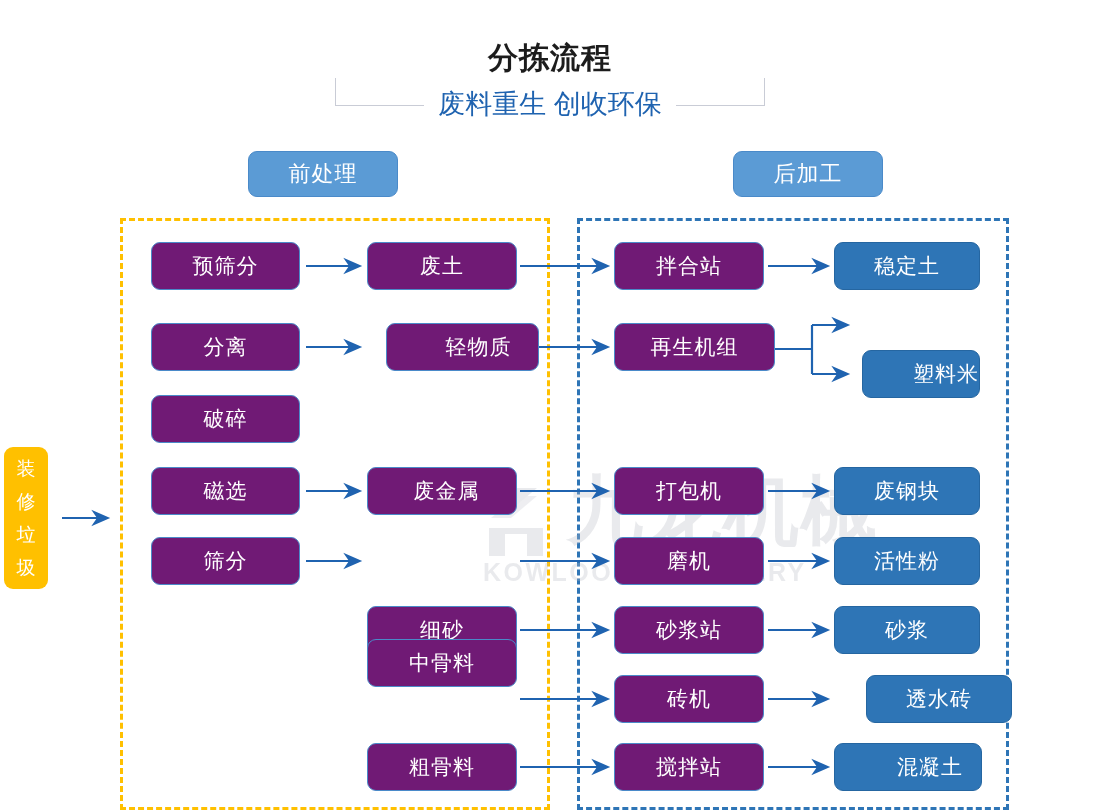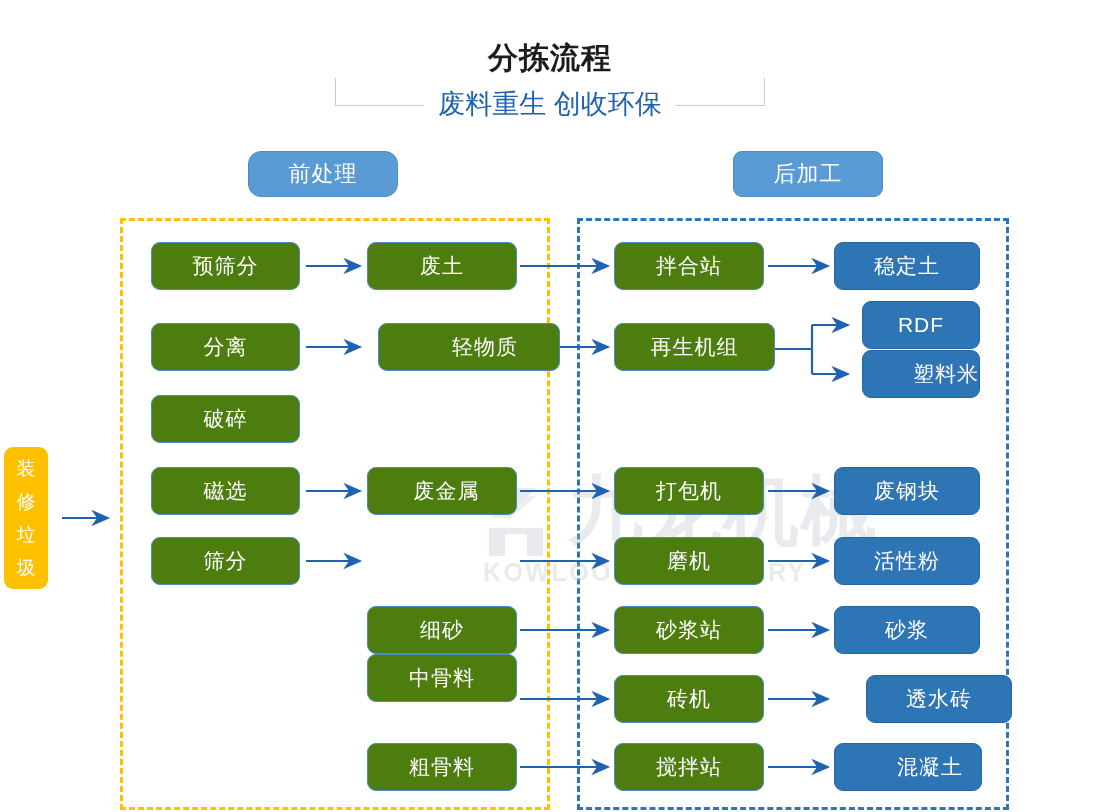--- a/index.html
+++ b/index.html
@@ -69,21 +69,21 @@
     border-radius: 9px;
     background: #5b9bd5;
     border: 1.5px solid #4a8ac9;
     color: #ffffff;
     font-size: 22px;
     display: flex;
     align-items: center;
     justify-content: center;
     letter-spacing: 1px;
   }
-  #pill-pre  { left: 248px; top: 151px; width: 150px; border-radius: 13px; }
+  #pill-pre  { left: 248px; top: 151px; width: 150px; }
   #pill-post { left: 733px; top: 151px; width: 150px; }
 
   
   .frame {
     position: absolute;
     background: transparent;
   }
   #frame-pre {
     left: 120px; top: 218px;
     width: 430px; height: 592px;
@@ -131,21 +131,21 @@
     border-radius: 9px;
     display: flex;
     align-items: center;
     justify-content: center;
     color: #ffffff;
     font-size: 21px;
     letter-spacing: 1px;
     z-index: 3;
     white-space: nowrap;
   }
-  .node.mid    { background: #4d7c0f; border: 1.5px solid #4a8ac9; }
+  .node.mid    { background: #701a75; border: 1.5px solid #4a8ac9; }
   .node.dark   { background: #2e75b6; border: 1.5px solid #2566a1; }
 
   
   #src-node {
     position: absolute;
     left: 4px; top: 447px;
     width: 44px; height: 142px;
     border-radius: 9px;
     background: #ffc000;
     color: #ffffff;
@@ -260,30 +260,30 @@
   <div class="node mid" style="left:151px;width:149px;top:395px;">
       <span>破碎</span>
     </div>
   <div class="node mid" style="left:151px;width:149px;top:537px;">
       <span>筛分</span>
     </div>
 
   <div class="node mid" style="left:367px;width:150px;top:242px;">
       <span>废土</span>
     </div>
-  <div class="node mid" style="left:378px;width:182px;top:323px;padding-left:32px;">
+  <div class="node mid" style="left:386px;width:153px;top:323px;padding-left:32px;">
       <span>轻物质</span>
     </div>
   <div class="node mid" style="left:367px;width:150px;top:467px;padding-left:9px;">
       <span>废金属</span>
     </div>
   <div class="node mid" style="left:367px;width:150px;top:606px;">
       <span>细砂</span>
     </div>
-  <div class="node mid" style="left:367px;width:150px;top:654px;">
+  <div class="node mid" style="left:367px;width:150px;top:639px;">
       <span>中骨料</span>
     </div>
   <div class="node mid" style="left:367px;width:150px;top:743px;">
       <span>粗骨料</span>
     </div>
 
   <div class="node mid" style="left:614px;width:150px;top:242px;">
       <span>拌合站</span>
     </div>
   <div class="node mid" style="left:614px;width:161px;top:323px;">
@@ -301,23 +301,20 @@
   <div class="node mid" style="left:614px;width:150px;top:675px;">
       <span>砖机</span>
     </div>
   <div class="node mid" style="left:614px;width:150px;top:743px;">
       <span>搅拌站</span>
     </div>
 
   <div class="node dark" style="left:834px;width:146px;top:242px;">
       <span>稳定土</span>
     </div>
-  <div class="node dark" style="left:862px;width:118px;top:301px;">
-      <span>RDF</span>
-    </div>
   <div class="node dark" style="left:862px;width:118px;top:350px;justify-content:flex-end;">
       <span>塑料米</span>
     </div>
   <div class="node dark" style="left:834px;width:146px;top:467px;">
       <span>废钢块</span>
     </div>
   <div class="node dark" style="left:834px;width:146px;top:537px;">
       <span>活性粉</span>
     </div>
   <div class="node dark" style="left:834px;width:146px;top:606px;">

